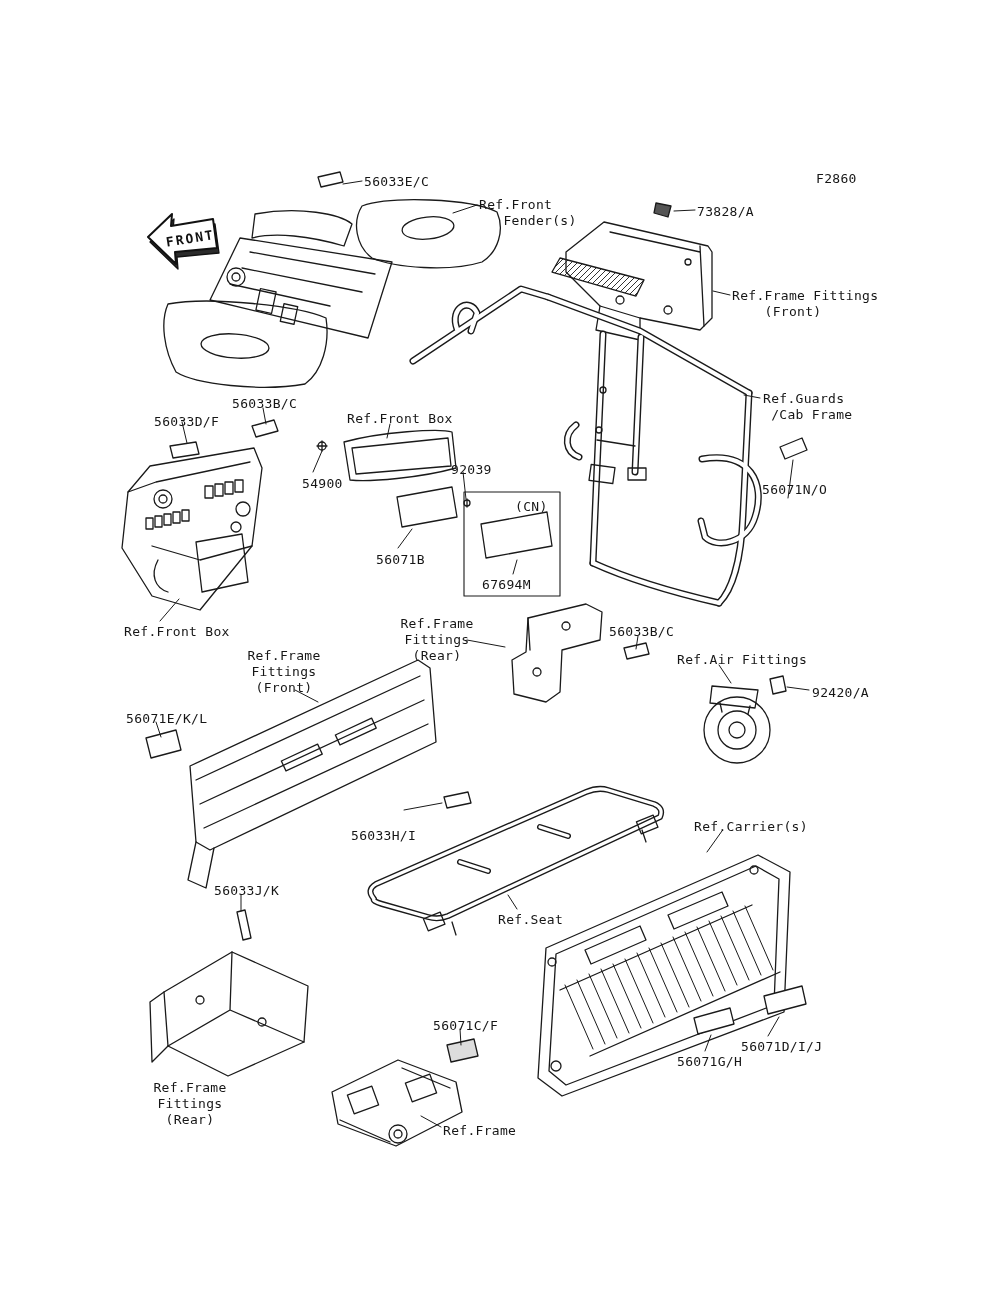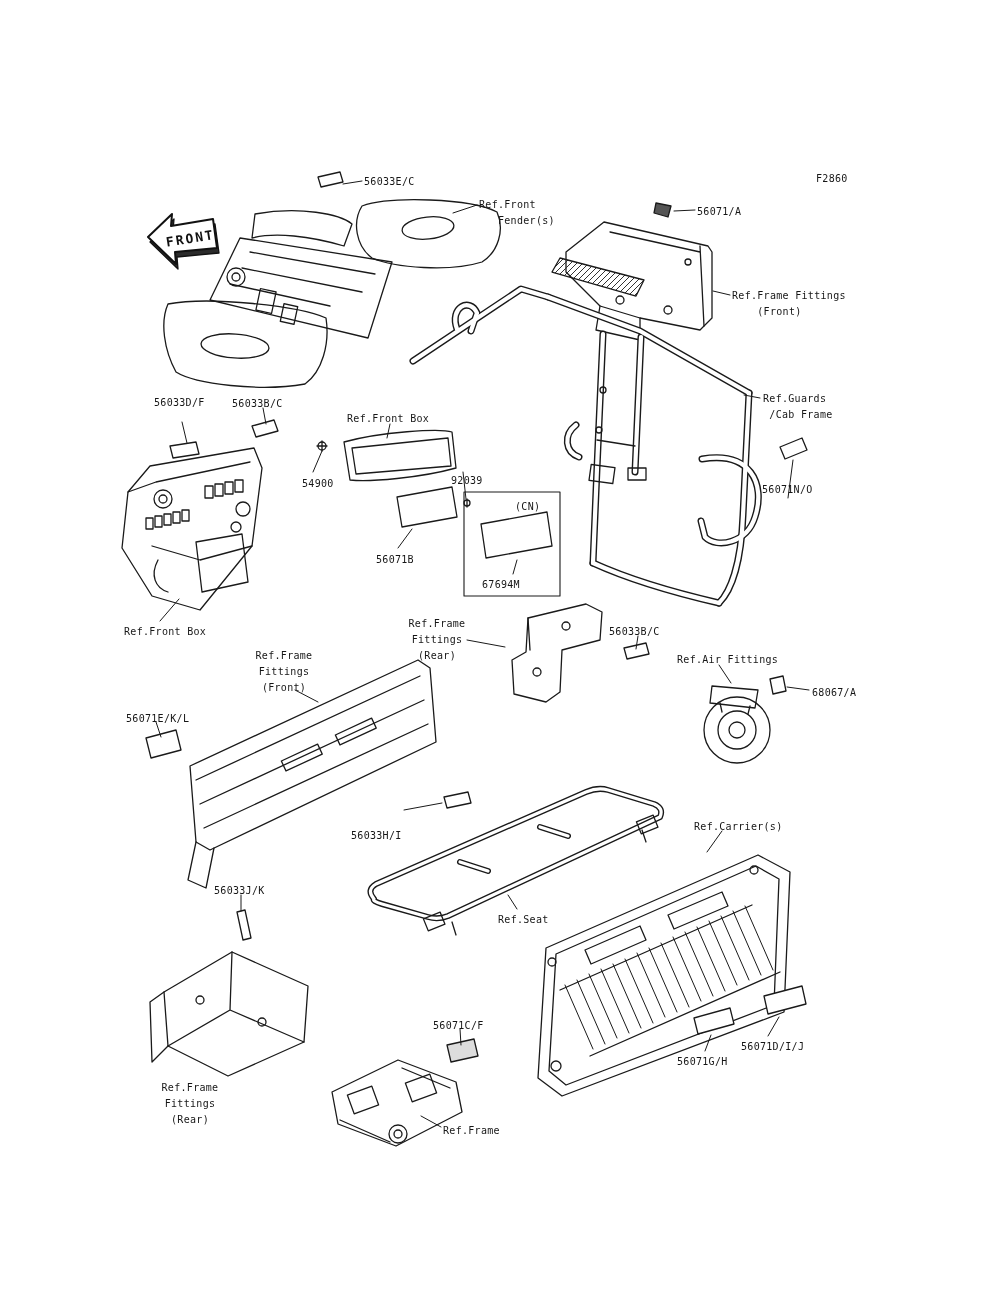--- a/index.html
+++ b/index.html
@@ -1,19 +1,19 @@
 <!DOCTYPE html>
 <html><head>
 <meta charset="utf-8">
 <style>
   *{margin:0;padding:0;box-sizing:border-box}
   html,body{background:#fff}
   body{width:1000px;height:1309px;position:relative;overflow:hidden;
        font-family:"DejaVu Sans Mono",monospace;color:#111}
-  .lbl{position:absolute;font-size:10px;line-height:16px;white-space:pre;
+  .lbl{position:absolute;font-size:13px;line-height:16px;white-space:pre;
        letter-spacing:.3px;color:#161616}
   .center{text-align:center}
   svg.art{position:absolute;left:0;top:0}
 </style>
 </head>
 <body>
 
 <svg class="art" width="1000" height="1309" viewBox="0 0 1000 1309">
   <defs>
     <pattern id="hatch" patternUnits="userSpaceOnUse" width="6" height="6">
@@ -223,44 +223,44 @@
   </g>
 
   <text x="166" y="243" transform="rotate(-9 190 240)" font-size="13" font-weight="bold" letter-spacing="2" fill="#111" font-family="DejaVu Sans Mono, monospace">FRONT</text>
 </svg>
 
 <div class="lbl" style="left:816px;top:171px">F2860</div>
 
 <div class="lbl" style="left:364px;top:174px">56033E/C</div>
 <div class="lbl" style="left:479px;top:197px">Ref.Front
    Fender(s)</div>
-<div class="lbl" style="left:697px;top:204px">56071/A</div>
+<div class="lbl" style="left:697px;top:204px">73828/A</div>
 <div class="lbl" style="left:732px;top:288px">Ref.Frame Fittings
     (Front)</div>
 
 <div class="lbl" style="left:232px;top:396px">56033B/C</div>
-<div class="lbl" style="left:154px;top:395px">56033D/F</div>
+<div class="lbl" style="left:154px;top:414px">56033D/F</div>
 <div class="lbl" style="left:347px;top:411px">Ref.Front Box</div>
 <div class="lbl" style="left:763px;top:391px">Ref.Guards
  /Cab Frame</div>
 
 <div class="lbl" style="left:302px;top:476px">54900</div>
-<div class="lbl" style="left:451px;top:473px">92039</div>
+<div class="lbl" style="left:451px;top:462px">92039</div>
 <div class="lbl" style="left:515px;top:499px">(CN)</div>
 <div class="lbl" style="left:482px;top:577px">67694M</div>
 <div class="lbl" style="left:376px;top:552px">56071B</div>
 <div class="lbl" style="left:762px;top:482px">56071N/O</div>
 
 <div class="lbl" style="left:124px;top:624px">Ref.Front Box</div>
 <div class="lbl center" style="left:397px;top:616px;width:80px">Ref.Frame
 Fittings
 (Rear)</div>
 <div class="lbl" style="left:609px;top:624px">56033B/C</div>
 <div class="lbl" style="left:677px;top:652px">Ref.Air Fittings</div>
-<div class="lbl" style="left:812px;top:685px">68067/A</div>
+<div class="lbl" style="left:812px;top:685px">92420/A</div>
 <div class="lbl center" style="left:244px;top:648px;width:80px">Ref.Frame
 Fittings
 (Front)</div>
 <div class="lbl" style="left:126px;top:711px">56071E/K/L</div>
 
 <div class="lbl" style="left:351px;top:828px">56033H/I</div>
 <div class="lbl" style="left:694px;top:819px">Ref.Carrier(s)</div>
 <div class="lbl" style="left:214px;top:883px">56033J/K</div>
 <div class="lbl" style="left:498px;top:912px">Ref.Seat</div>
 

